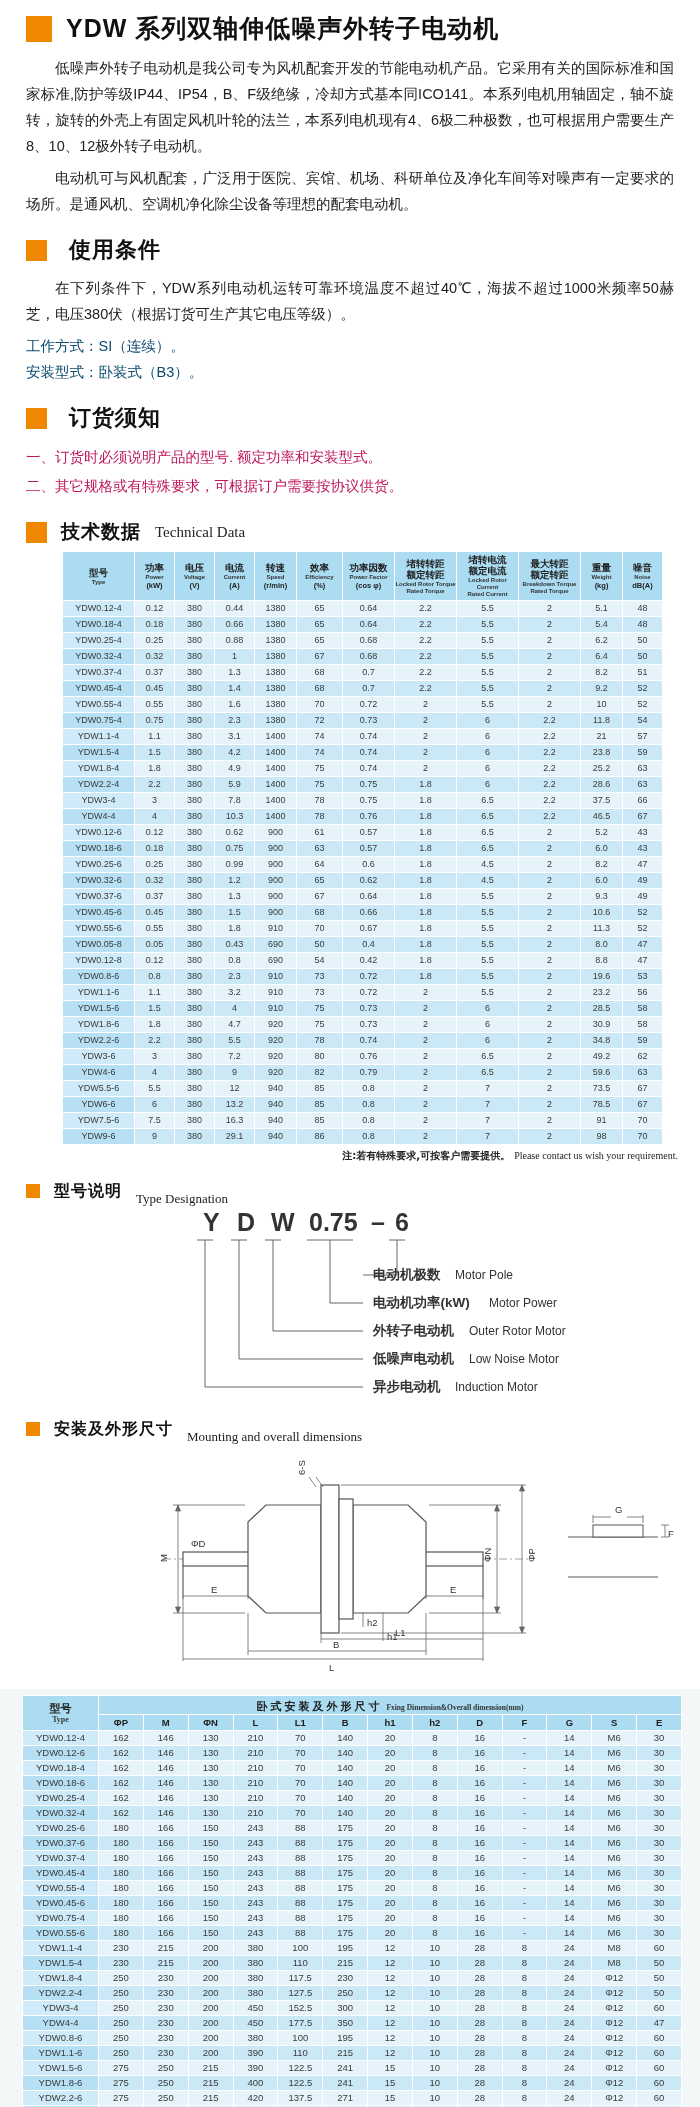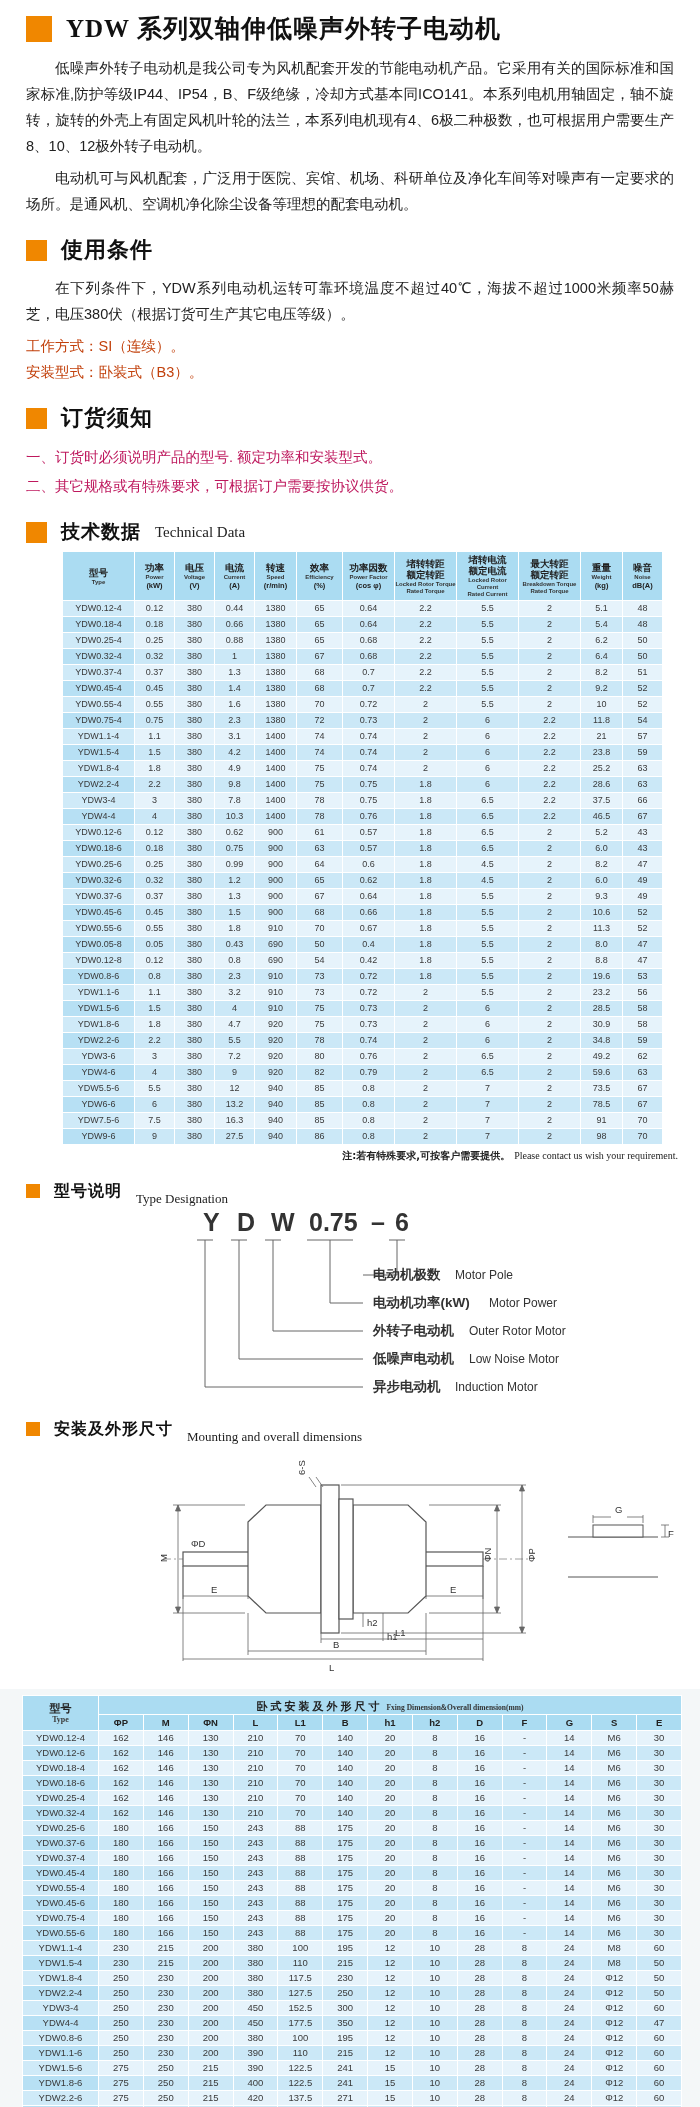--- a/index.html
+++ b/index.html
@@ -9,32 +9,32 @@
   *{margin:0;padding:0;box-sizing:border-box;}
   body{width:700px;background:#fff;font-family:"Liberation Sans",sans-serif;color:var(--ink);}
   .page{width:700px;overflow:hidden;background:#fff;}
 
   
   .sec-head{display:flex;align-items:center;gap:14px;margin:18px 0 10px 26px;}
   .sq{background:var(--accent);flex:0 0 auto;}
   .sq.lg{width:26px;height:26px;}
   .sq.md{width:21px;height:21px;}
   .sq.sm{width:14px;height:14px;}
-  .t-main{font-weight:bold;color:#111;letter-spacing:1px;font-family:Liberation Serif, serif;}
+  .t-main{font-weight:bold;color:#111;letter-spacing:1px;font-family:Liberation Sans, sans-serif;}
   .t-en{font-family:"Liberation Serif",serif;color:#222;font-weight:normal;}
   .h1 .t-main{font-size:25px;}
-  .h2 .t-main{font-size:22px;}
+  .h2 .t-main{font-size:22px;margin-left:8px;}
   .h3 .t-main{font-size:19px;}
   .h3 .t-en{font-size:15px;}
   .h4 .t-main{font-size:16px;}
   .h4 .t-en{font-size:13px;margin-top:16px;}
 
   .para{font-size:14.5px;line-height:26px;text-align:justify;margin:4px 26px 6px 26px;color:#222;}
   .indent{text-indent:2em;}
-  .plain-line{font-size:14.5px;line-height:26px;margin:0 26px;color:#c2410c;}
+  .plain-line{font-size:14.5px;line-height:26px;margin:0 26px;color:#0c4a6e;}
   .order-item{font-size:14.5px;line-height:29px;margin:0 26px;color:#be185d;}
 
   
   table{border-collapse:collapse;table-layout:fixed;}
   .tech-table{width:600px;margin:6px 0 0 62px;}
   .tech-table th,.tech-table td{border:1px solid #fff;text-align:center;vertical-align:middle;color:var(--table_ink);overflow:hidden;}
   .tech-table thead th{background:var(--header_bg);padding:2px 0;}
   .h-cn{font-size:9.5px;font-weight:bold;color:#222;line-height:11px;}
   .h-en{font-size:6px;color:#333;line-height:7px;margin-top:1px;}
   .h-unit{font-size:7.5px;color:#222;line-height:9px;}
@@ -326,21 +326,21 @@
           <td>2</td>
           <td>6</td>
           <td>2.2</td>
           <td>25.2</td>
           <td>63</td>
         </tr>
         <tr>
           <td class="type-col">YDW2.2-4</td>
           <td>2.2</td>
           <td>380</td>
-          <td>9.8</td>
+          <td>5.9</td>
           <td>1400</td>
           <td>75</td>
           <td>0.75</td>
           <td>1.8</td>
           <td>6</td>
           <td>2.2</td>
           <td>28.6</td>
           <td>63</td>
         </tr>
         <tr>
@@ -634,21 +634,21 @@
           <td>2</td>
           <td>7</td>
           <td>2</td>
           <td>91</td>
           <td>70</td>
         </tr>
         <tr>
           <td class="type-col">YDW9-6</td>
           <td>9</td>
           <td>380</td>
-          <td>27.5</td>
+          <td>29.1</td>
           <td>940</td>
           <td>86</td>
           <td>0.8</td>
           <td>2</td>
           <td>7</td>
           <td>2</td>
           <td>98</td>
           <td>70</td>
         </tr>
       </tbody>

